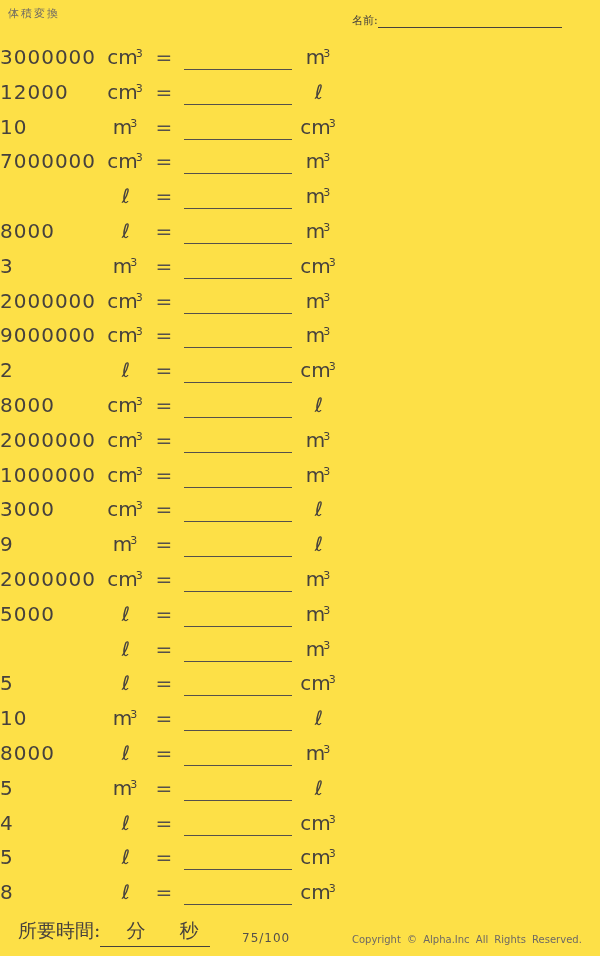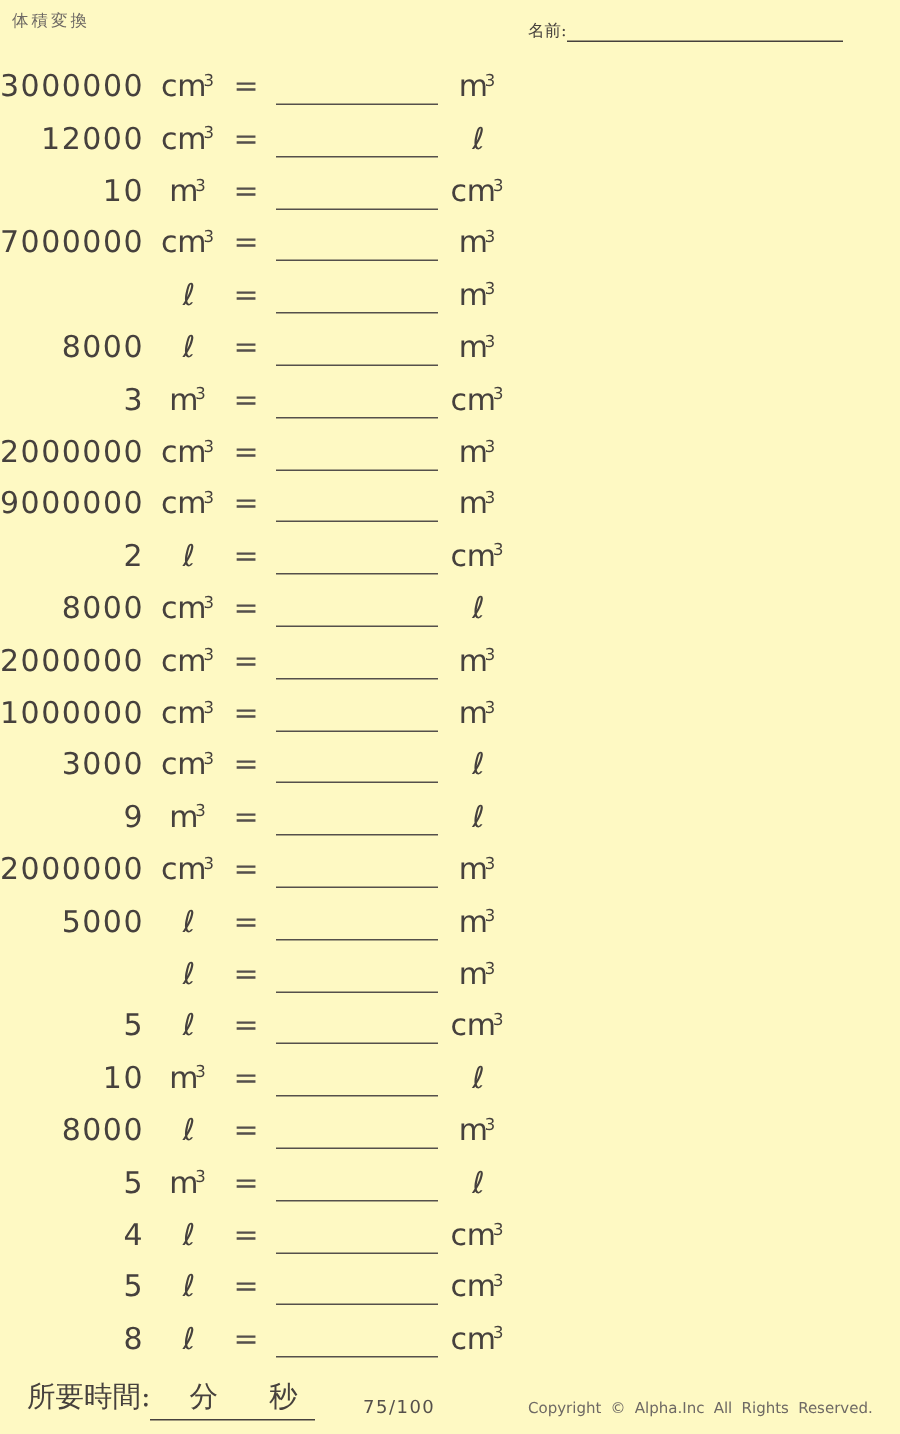--- a/index.html
+++ b/index.html
@@ -1,33 +1,33 @@
 <!DOCTYPE html>
 <html><head>
 <meta charset="utf-8">
 <style>
   html,body{margin:0;padding:0;background:#fff;}
   .page{
-    position:relative;width:600px;height:956px;background:#fef9c3;
+    position:relative;width:600px;height:956px;background:#fde047;
     font-family:"DejaVu Sans",sans-serif;color:#46413d;overflow:hidden;
   }
   
   .worksheet-title{
     position:absolute;left:8px;top:6px;font-size:11px;color:#6e6964;
     letter-spacing:2px;font-family:"DejaVu Serif","Liberation Serif",serif;
   }
   .name-block{position:absolute;left:352px;top:7px;font-size:11px;color:#46413d;
     font-family:"DejaVu Serif","Liberation Serif",serif;text-align:center;}
   .name-label{display:inline-block;vertical-align:bottom;}
   .name-line{display:inline-block;width:184px;height:20px;vertical-align:bottom;
     border-bottom:1.5px solid #46413d;}
   
   .rows{position:absolute;left:0;top:42px;width:360px;}
   .row{position:relative;height:34.8px;}
-  .val{position:absolute;left:0;top:3px;width:96px;text-align:right;
+  .val{position:absolute;left:0;top:3px;width:96px;text-align:left;
     font-size:20px;letter-spacing:1px;white-space:nowrap;}
   .unit-from{position:absolute;left:96px;top:3px;width:58px;text-align:center;font-size:20px;}
   .eq{position:absolute;left:149px;top:3px;width:30px;text-align:center;font-size:20px;color:#55504b;}
   .blank{position:absolute;left:184px;top:27px;width:108px;height:0;
     border-bottom:1.7px solid #55504b;}
   .unit-to{position:absolute;left:286px;top:3px;width:64px;text-align:center;font-size:20px;}
   .sup{font-size:11px;position:relative;top:-7px;margin-left:-2px;}
   
   .footer-time{position:absolute;left:2px;top:918px;font-size:19px;color:#46413d;
     font-family:"DejaVu Serif","Liberation Serif",serif;white-space:nowrap;margin-left:16px;}

